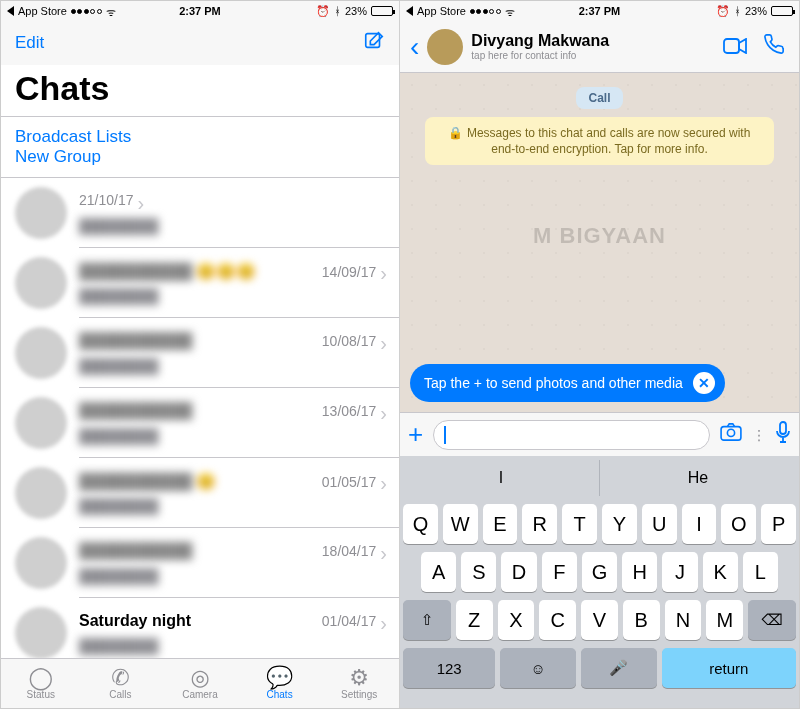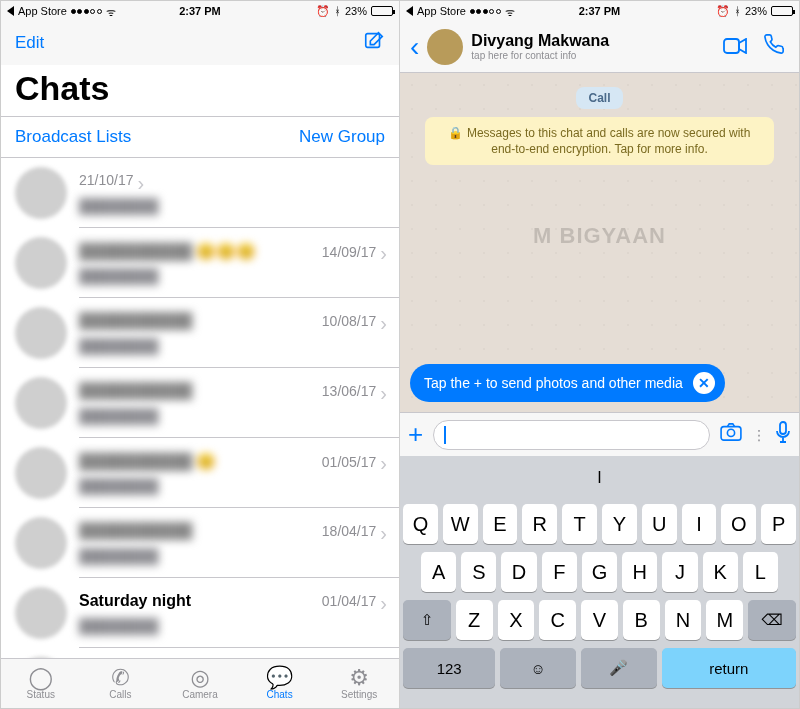--- a/index.html
+++ b/index.html
@@ -74,21 +74,21 @@
   .compose-icon svg { width:22px; height:22px; stroke:#007aff; }
 
   .l-title {
     font-size: 34px; font-weight: 700; padding: 4px 14px 8px;
     background:#fff; color:#000;
   }
 
   .l-sub {
     display:flex; justify-content: space-between;
     padding: 10px 14px; background:#fff;
-    border-top: 0.5px solid #c8c7cc; border-bottom: 0.5px solid #c8c7cc;
+    border-top: 0.5px solid #c8c7cc; border-bottom: 0.5px solid #c8c7cc; flex-direction: column;
   }
   .l-sub span { color:#007aff; font-size:17px; }
 
   .chat-list { flex:1; overflow:hidden; background:#fff; }
   .chat-row { display:flex; align-items:center; height:70px; padding:0 0 0 14px; }
   .avatar {
     width:52px; height:52px; border-radius:50%; background:#cfcfcf; flex:none;
     filter: blur(2px);
   }
   .chat-body {
@@ -431,20 +431,21 @@
         <svg width="16" height="22" viewBox="0 0 16 22" fill="none" stroke="#007aff" stroke-width="1.8">
             <rect x="5" y="1" width="6" height="12" rx="3"></rect>
             <path d="M2 10a6 6 0 0012 0M8 16v5M5 21h6"></path>
           </svg>
       </span>
     </div>
 
     <div class="kbd">
       <div class="pred-row">
         <div class="pred">I</div>
+        <div class="pred">He</div>
       </div>
       <div class="key-row" id="krow1">
           <div class="key">Q</div>
           <div class="key">W</div>
           <div class="key">E</div>
           <div class="key">R</div>
           <div class="key">T</div>
           <div class="key">Y</div>
           <div class="key">U</div>
           <div class="key">I</div>

